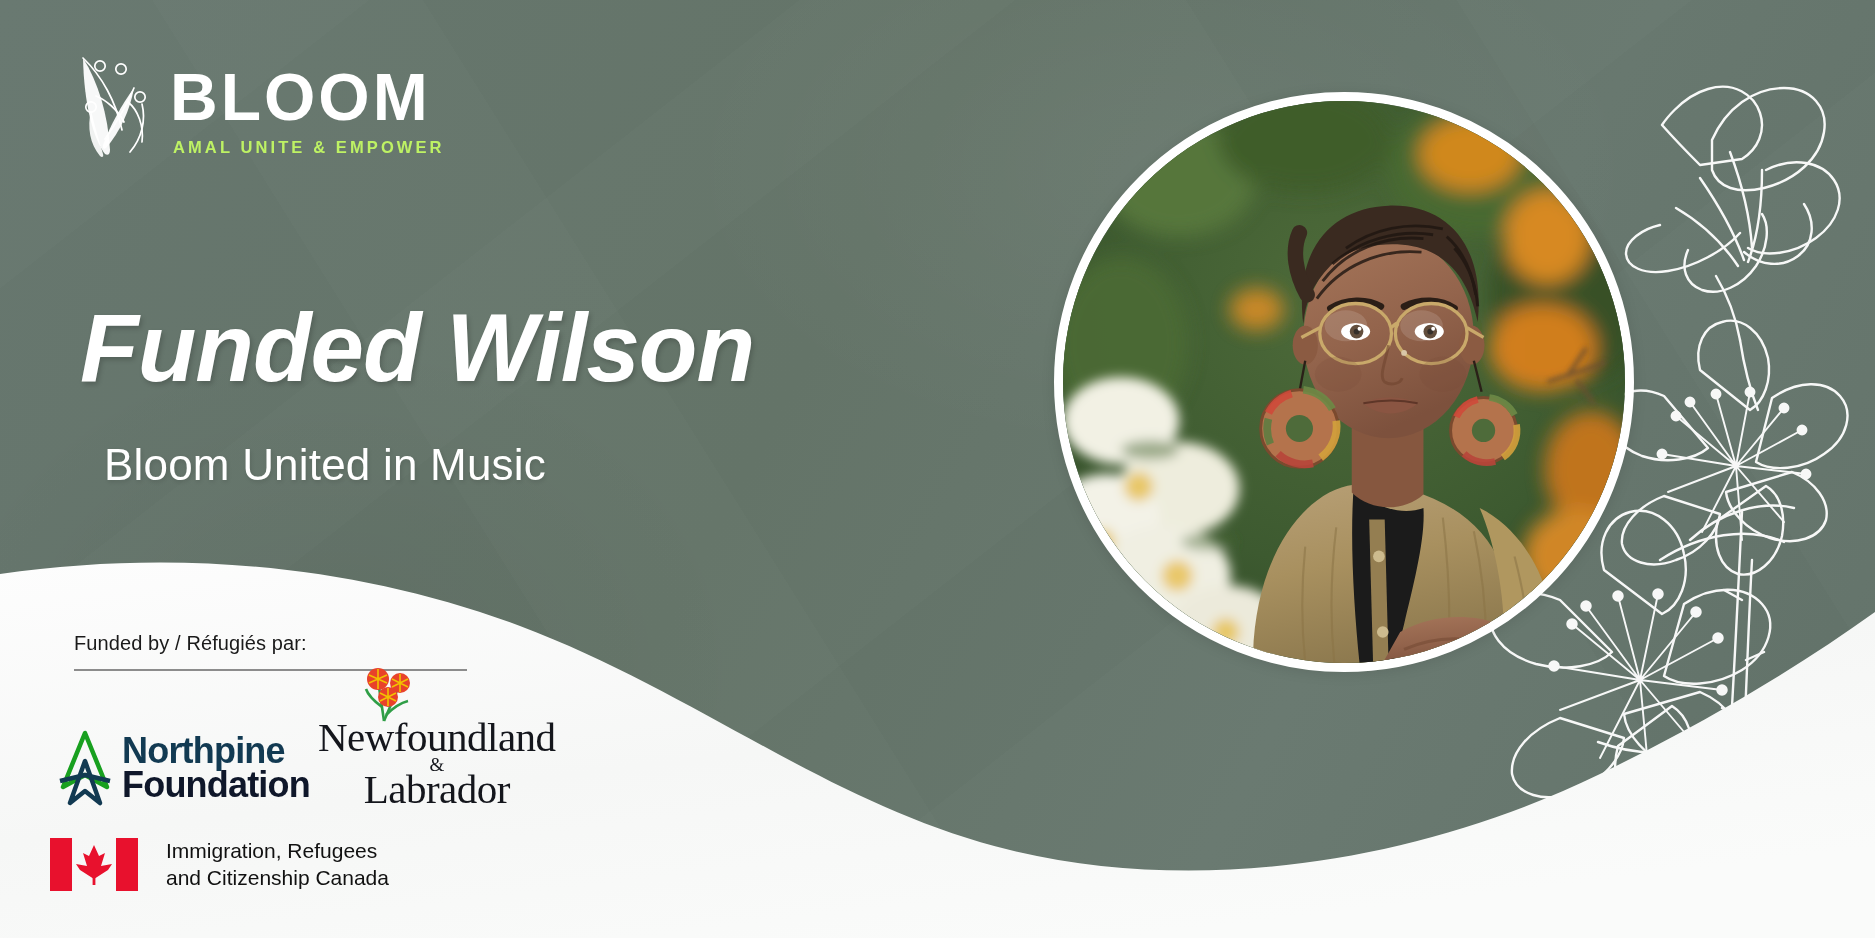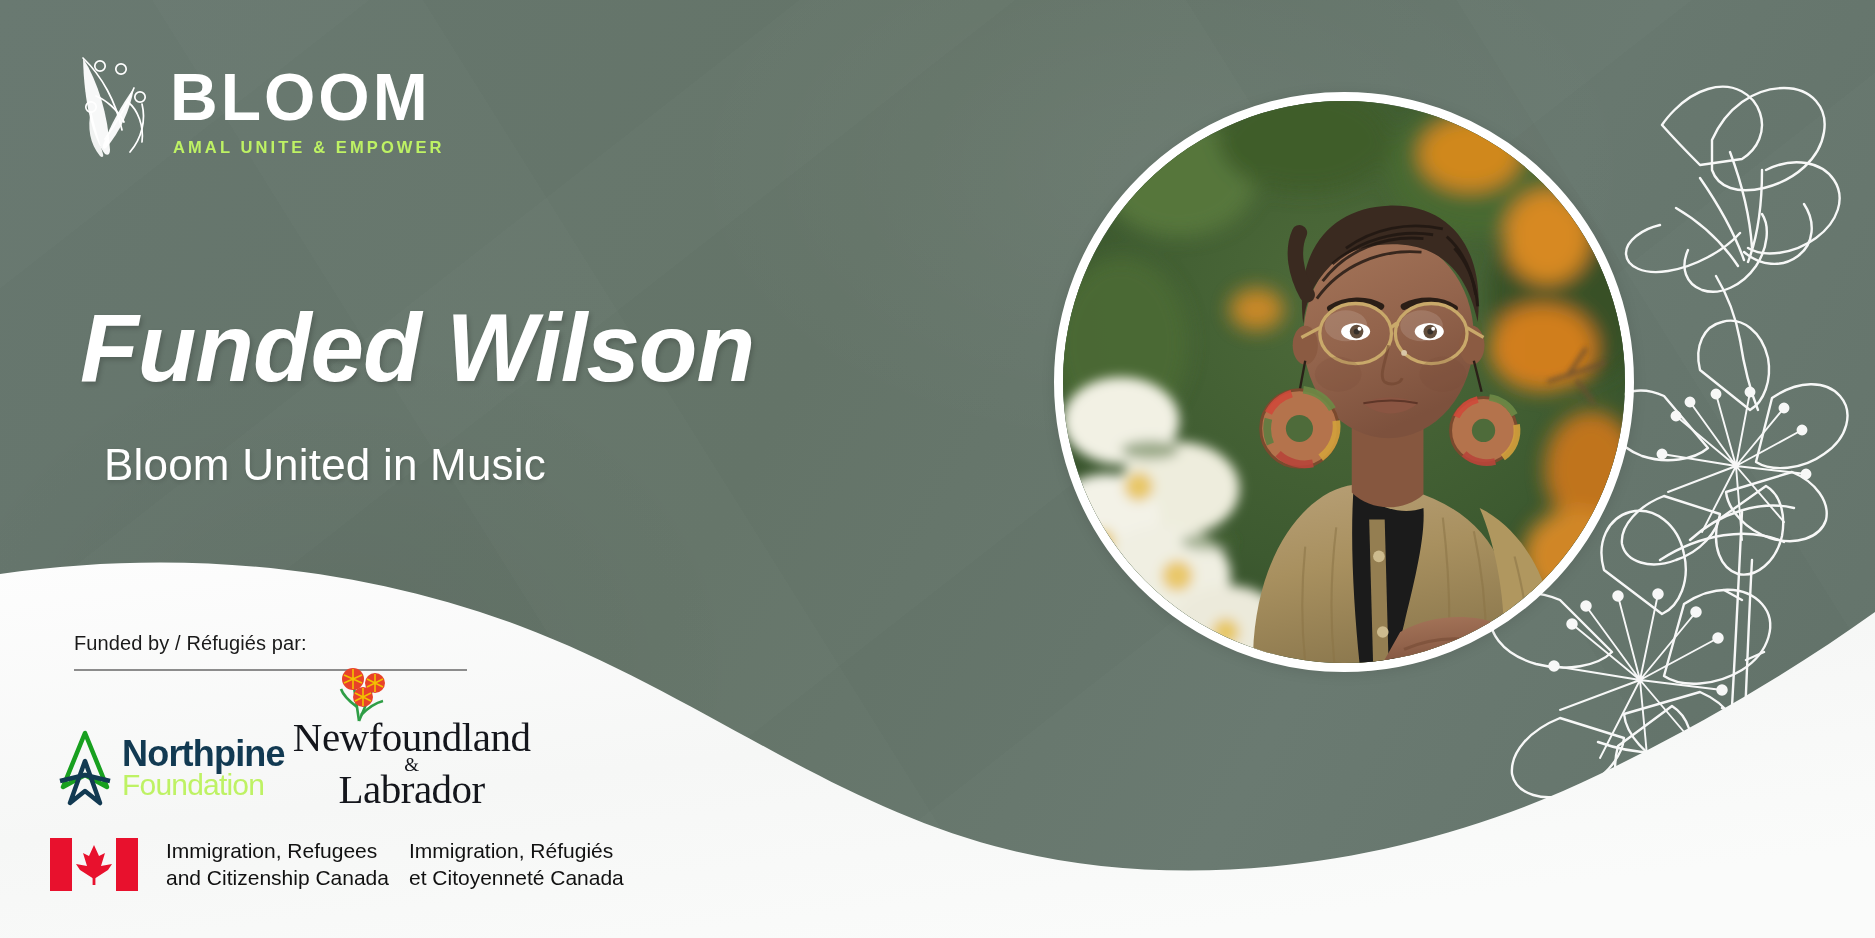--- a/index.html
+++ b/index.html
@@ -79,21 +79,21 @@
   .funder { position:absolute; left:74px; top:632px; width:720px; }
   .funder-label { color:#1a1a1a; font-size:20px; font-weight:400; letter-spacing:.1px; }
   .funder-rule { margin-top:14px; width:393px; height:2px; background:#8c8c8c; }
 
   .logo-row { position:absolute; left:52px; top:667px; display:flex; align-items:flex-end; }
 
   
   .northpine { display:flex; align-items:center; }
   .np-words { margin-left:4px; line-height:1.0; }
   .np-top { font-size:36px; font-weight:700; color:#123a52; letter-spacing:-.8px; font-family:"Liberation Sans", sans-serif;}
-  .np-bot { font-size:30px; font-weight:400; color:#bef264; letter-spacing:-.8px; margin-top:-2px; font-family:"Liberation Sans", sans-serif;}
+  .np-bot { font-size:36px; font-weight:700; color:#0f172a; letter-spacing:-.8px; margin-top:-2px; font-family:"Liberation Sans", sans-serif;}
 
   
   .nl { position:relative; text-align:center; }
   .nl-words { line-height:.92; color:#14161c; font-family:"Liberation Serif", serif;margin-left:8px; }
   .nl-l1 { font-size:41px; letter-spacing:-.5px; }
   .nl-l2 { font-size:41px; letter-spacing:-.5px; }
   .nl-amp { font-size:19px; display:block; line-height:.6; margin:2px 0 1px 0;}
 
   
   .ircc { position:absolute; left:50px; top:838px; display:flex; align-items:center; }
@@ -414,18 +414,16 @@
   <div class="ircc" style="z-index:6;">
     <svg class="flag" viewBox="0 0 88 53">
       <rect x="0" y="0" width="22" height="53" fill="#e8112d"></rect>
       <rect x="66" y="0" width="22" height="53" fill="#e8112d"></rect>
       <path d="M44 7 L49 18 L55 15 L51 28 L62 26 L58 32 L44 41 L30 32 L26 26 L37 28 L33 15 L39 18 Z" fill="#e8112d"></path>
       <rect x="42.6" y="36" width="2.8" height="11" fill="#e8112d"></rect>
     </svg>
     <div class="ircc-txt">
       <div class="ircc-col">Immigration, Refugees
 and Citizenship Canada</div>
-      <div class="ircc-col">Immigration, Réfugiés
-et Citoyenneté Canada</div>
     </div>
   </div>
 
 </div>
 
 </body></html>

